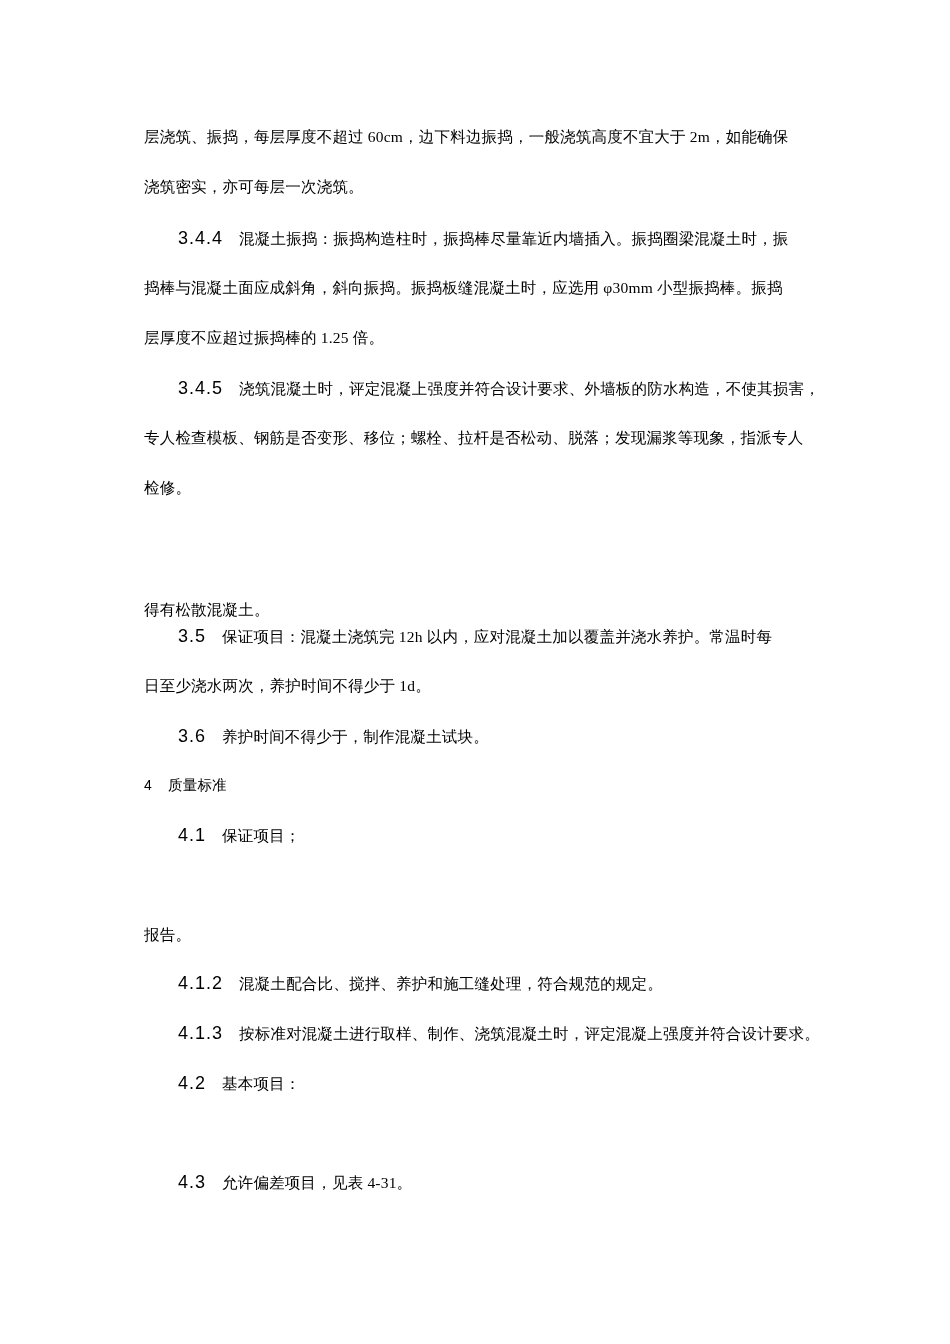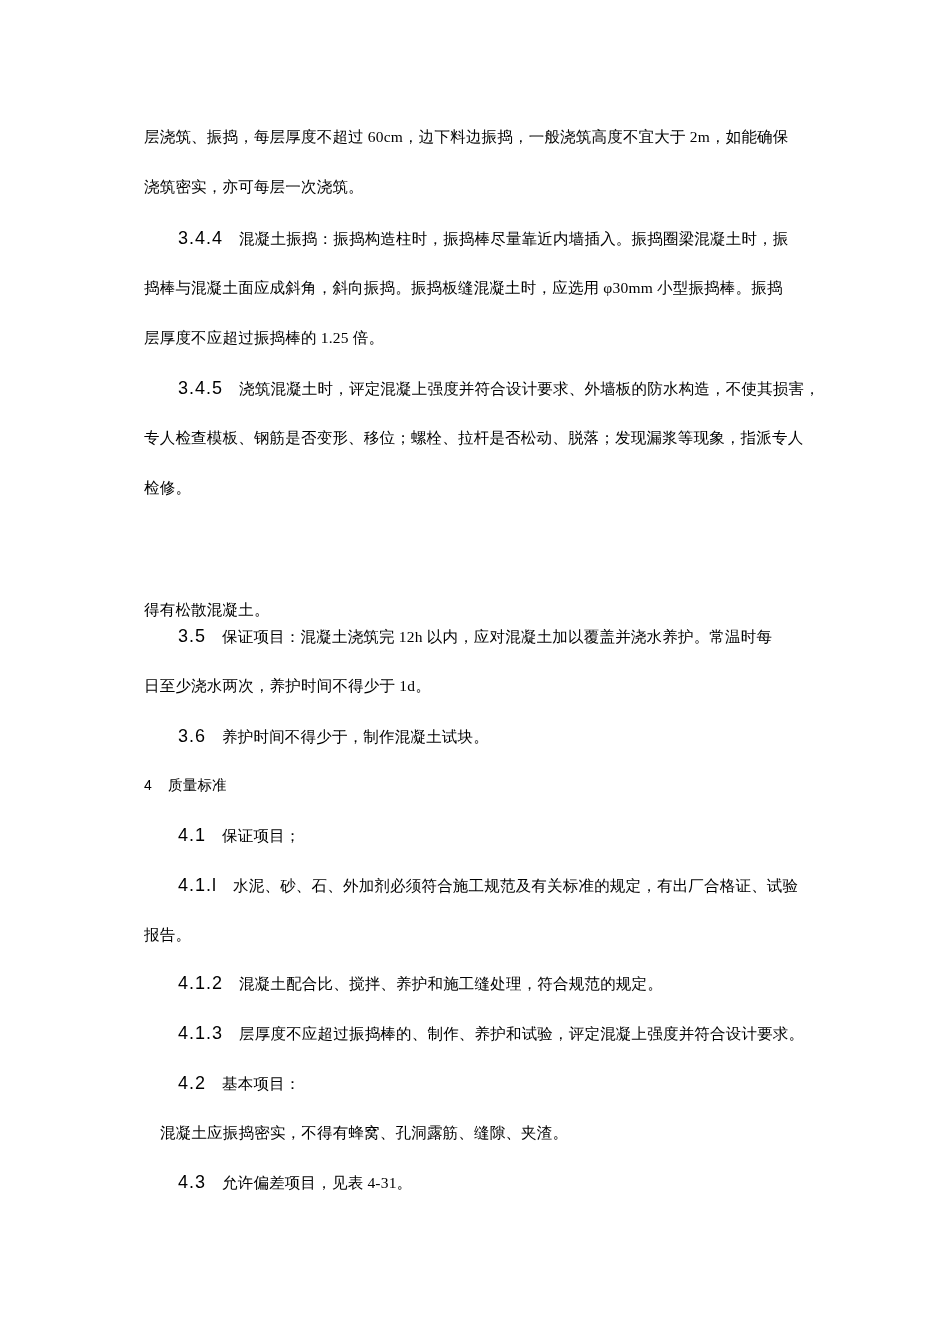--- a/index.html
+++ b/index.html
@@ -108,41 +108,35 @@
   </div>
 
   <div class="line" style="top:775px;">
     <span class="heading-num">4</span><span class="heading-text">质量标准</span>
   </div>
 
   <div class="line indent" style="top:825px;">
     <span class="num">4.1</span><span>保证项目；</span>
   </div>
 
-  <div class="line indent" style="top:875px;">
-    <span class="num">4.1.l</span><span>水泥、砂、石、外加剂必须符合施工规范及有关标准的规定，有出厂合格证、试验</span>
-  </div>
 
   <div class="line" style="top:925px;">
     <span>报告。</span>
   </div>
 
   <div class="line indent" style="top:973px;">
     <span class="num">4.1.2</span><span>混凝土配合比、搅拌、养护和施工缝处理，符合规范的规定。</span>
   </div>
 
   <div class="line indent" style="top:1023px;">
-    <span class="num">4.1.3</span><span>层厚度不应超过振捣棒的、制作、养护和试验，评定混凝上强度并符合设计要求。</span>
+    <span class="num">4.1.3</span><span>按标准对混凝土进行取样、制作、浇筑混凝土时，评定混凝上强度并符合设计要求。</span>
   </div>
 
   <div class="line indent" style="top:1073px;">
     <span class="num">4.2</span><span>基本项目：</span>
   </div>
 
-  <div class="line indent-small" style="top:1123px;">
-    <span>混凝土应振捣密实，不得有蜂窝、孔洞露筋、缝隙、夹渣。</span>
-  </div>
 
   <div class="line indent" style="top:1172px;text-align:center;">
     <span class="num">4.3</span><span>允许偏差项目，见表 4-31。</span>
   </div>
 
 </div>
 
 </body></html>

